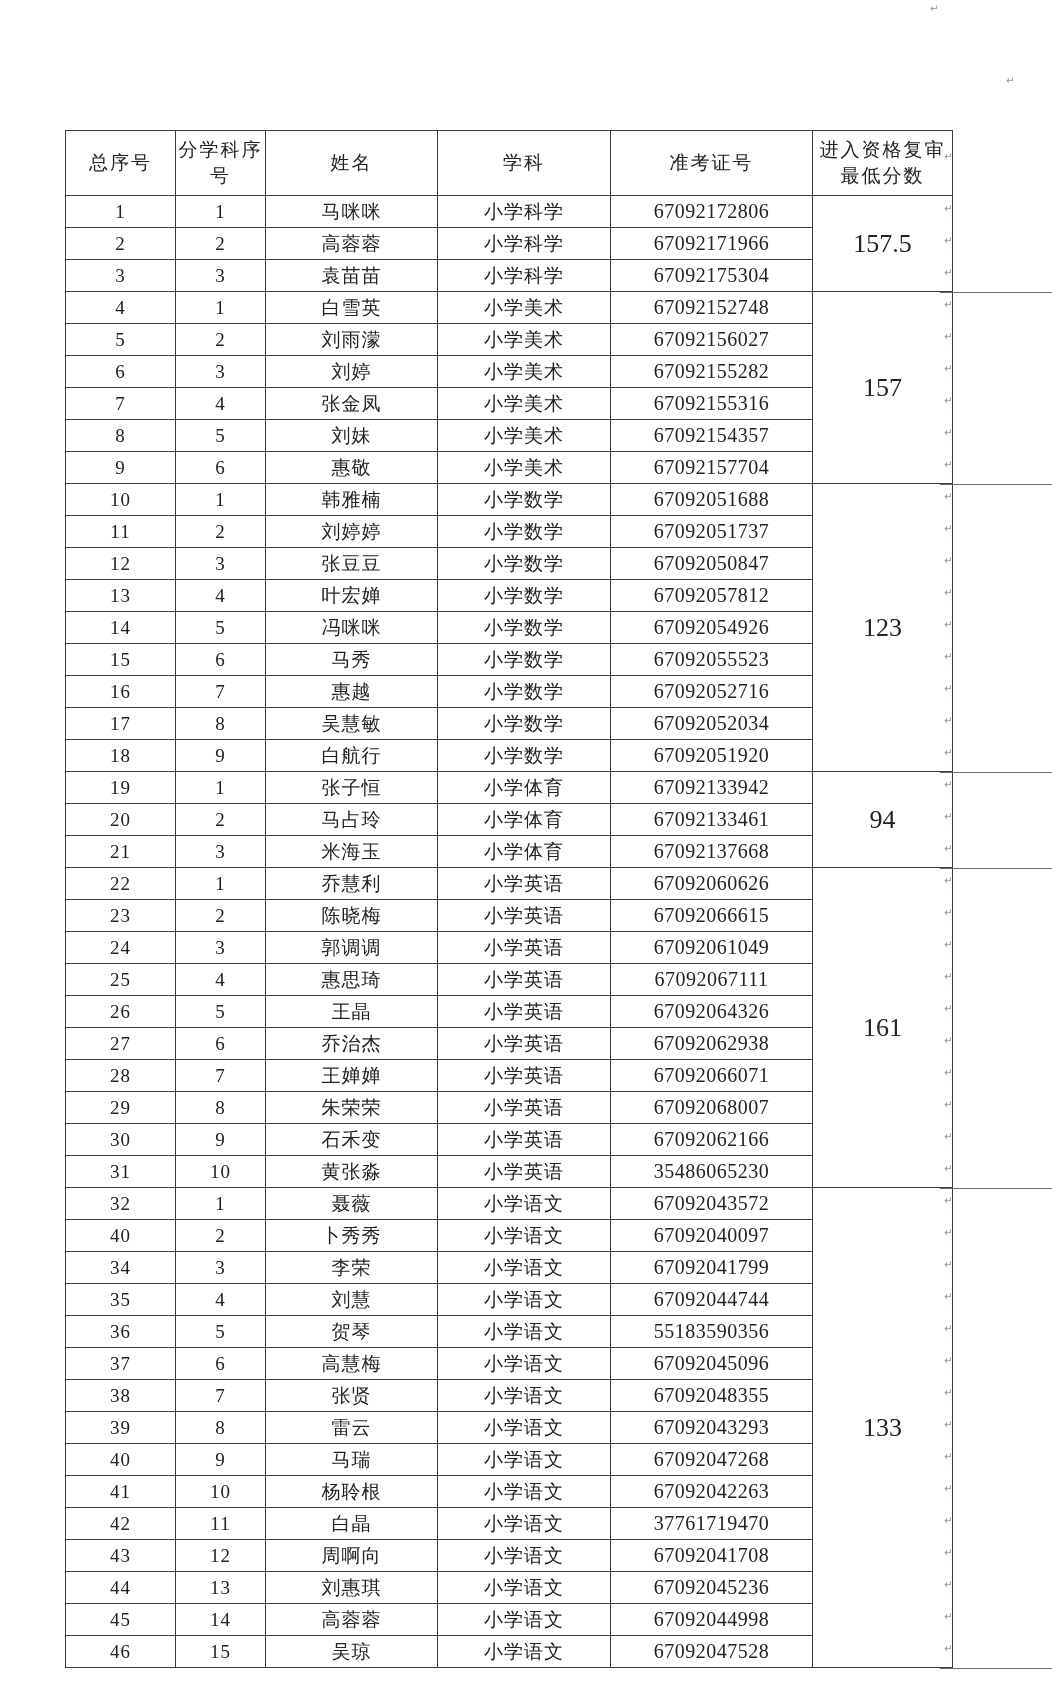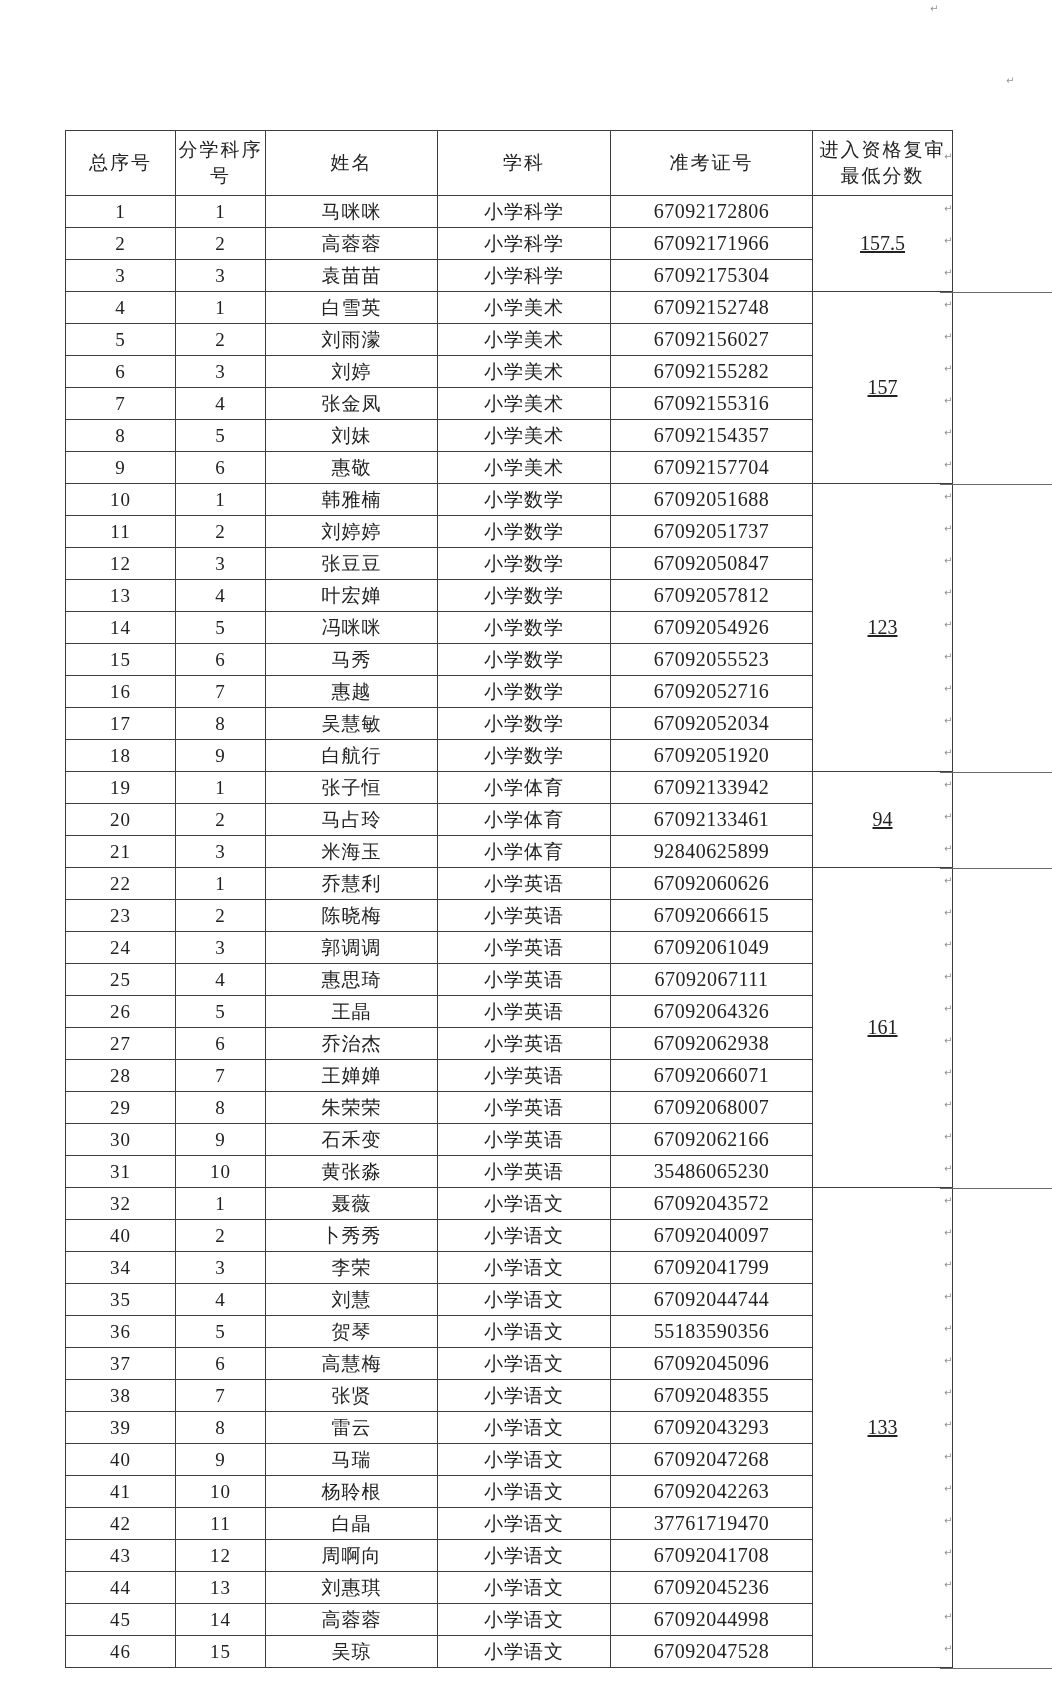--- a/index.html
+++ b/index.html
@@ -30,21 +30,21 @@
   }
   .roster thead th {
     height:64px; font-size:19px; line-height:1.35; letter-spacing:2px;
     color:#222;
   }
   .roster tbody td {
     height:31px; font-size:19px; line-height:31px; letter-spacing:1px;
     color:#222;
   }
   .roster tbody td.ticket { letter-spacing:0.5px; font-size:20px; }
-  .roster tbody td.score  { font-size:20px; letter-spacing:0;text-decoration:underline; }
+  .roster tbody td.score  { font-size:26px; letter-spacing:0; }
   .mark {
     position:absolute; font-size:10px; color:#8a94a0; line-height:10px;
     font-family:"DejaVu Sans",sans-serif;
   }
   .ext-line {
     position:absolute; height:1px; background:#6a6a6a;
   }
 </style>
 </head>
 <body>
@@ -214,21 +214,21 @@
           <td>2</td>
           <td>马占玲</td>
           <td>小学体育</td>
           <td class="ticket">67092133461</td>
         </tr>
         <tr>
           <td>21</td>
           <td>3</td>
           <td>米海玉</td>
           <td>小学体育</td>
-          <td class="ticket">92840625899</td>
+          <td class="ticket">67092137668</td>
         </tr>
         <tr>
           <td>22</td>
           <td>1</td>
           <td>乔慧利</td>
           <td>小学英语</td>
           <td class="ticket">67092060626</td>
           <td rowspan="10" class="score">161</td>
         </tr>
         <tr>

